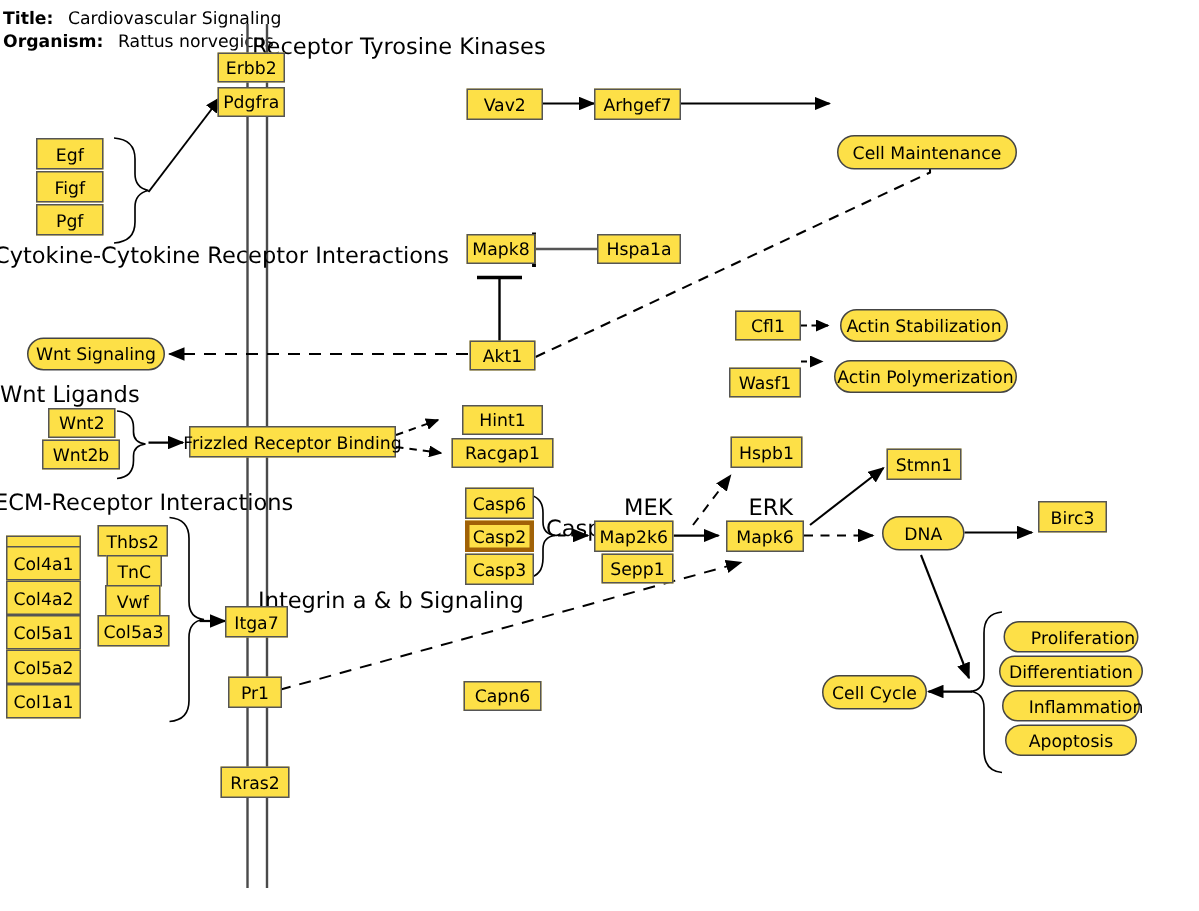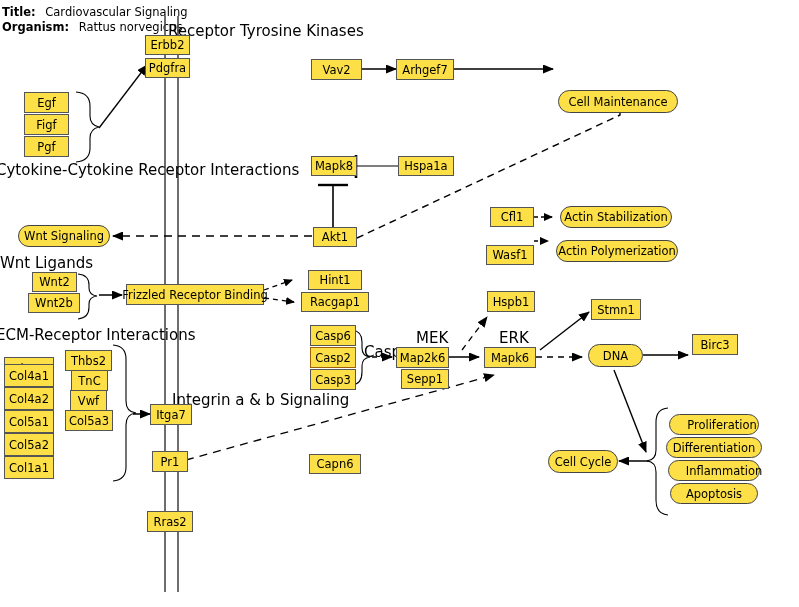--- a/index.html
+++ b/index.html
@@ -8,21 +8,21 @@
   #canvas{position:absolute;left:0;top:0;width:799px;height:550px;}
   svg.layer{position:absolute;left:0;top:0;width:799px;height:607px;overflow:visible;}
   .hdr{position:absolute;font-size:11.5px;white-space:nowrap;}
   .hdr b{font-weight:bold;}
   .lbl{position:absolute;font-size:15px;white-space:nowrap;color:#000;}
   .node{position:absolute;box-sizing:border-box;display:flex;align-items:center;
         justify-content:center;background:#fde047;border:1px solid #555;
         font-size:11.5px;white-space:nowrap;color:#000;}
   .node.rect{border-radius:0;}
   .node.pill{border-radius:999px;border:1px solid #444;}
-  .node.dark{border:1px solid #a16207;}
+  .node.dark{border:3px solid #a16207;}
 </style>
 </head>
 <body>
 
 <div id="canvas">
 
   <div class="hdr" style="left:2px;top:5px;">
     <b>Title:</b>
     <span style="margin-left:6px;">Cardiovascular Signaling</span>
   </div>

